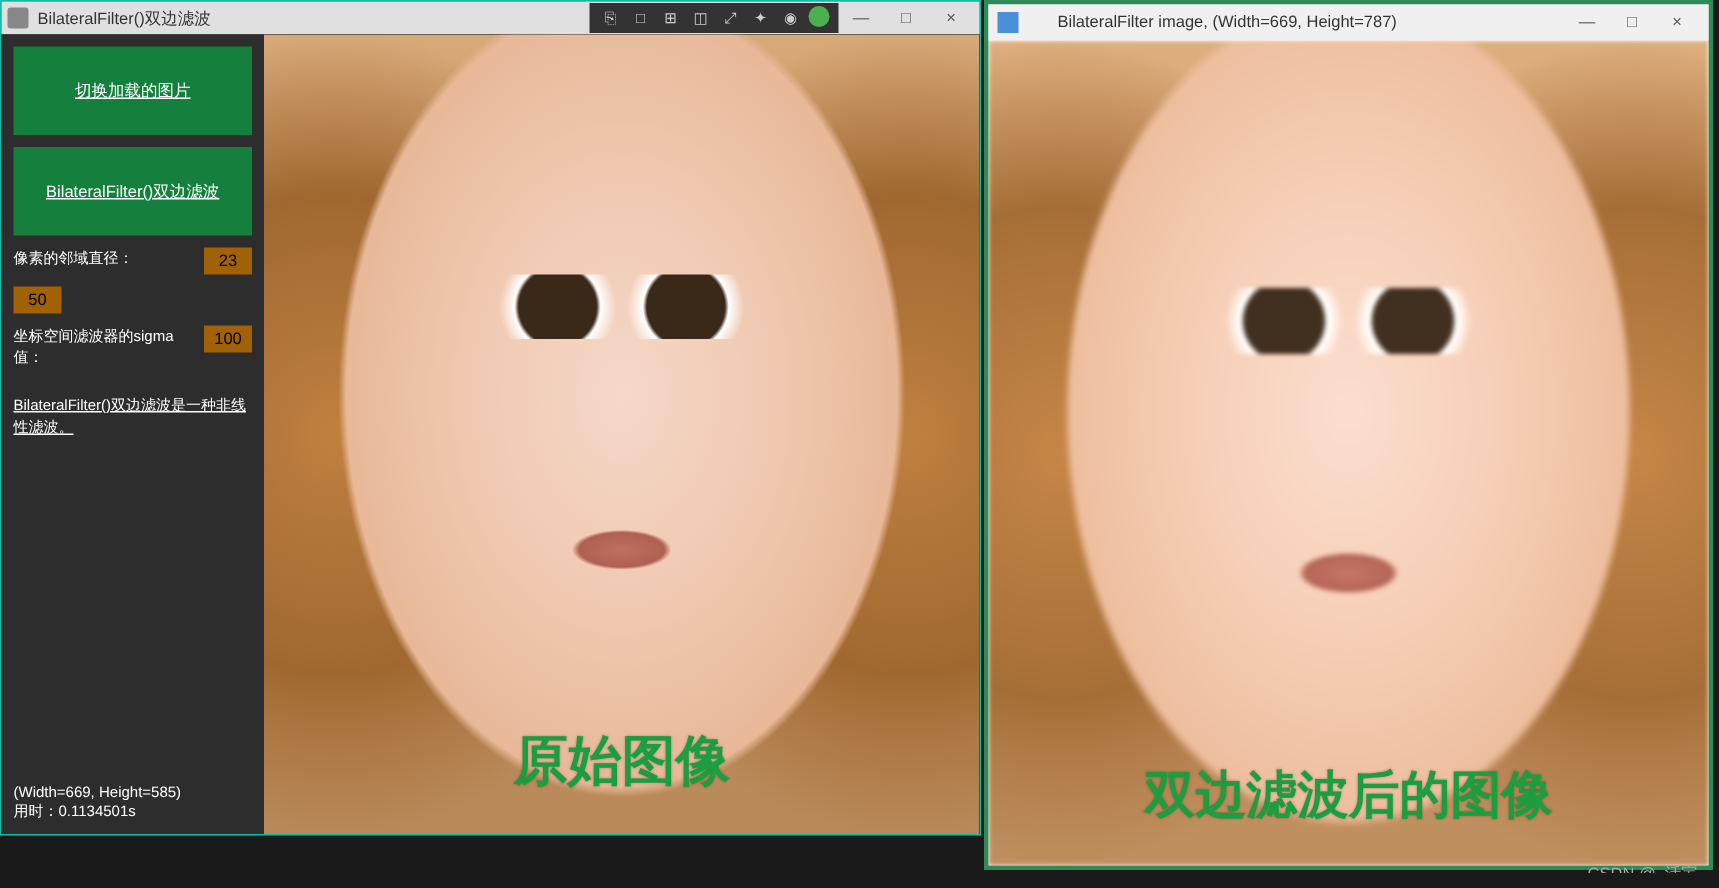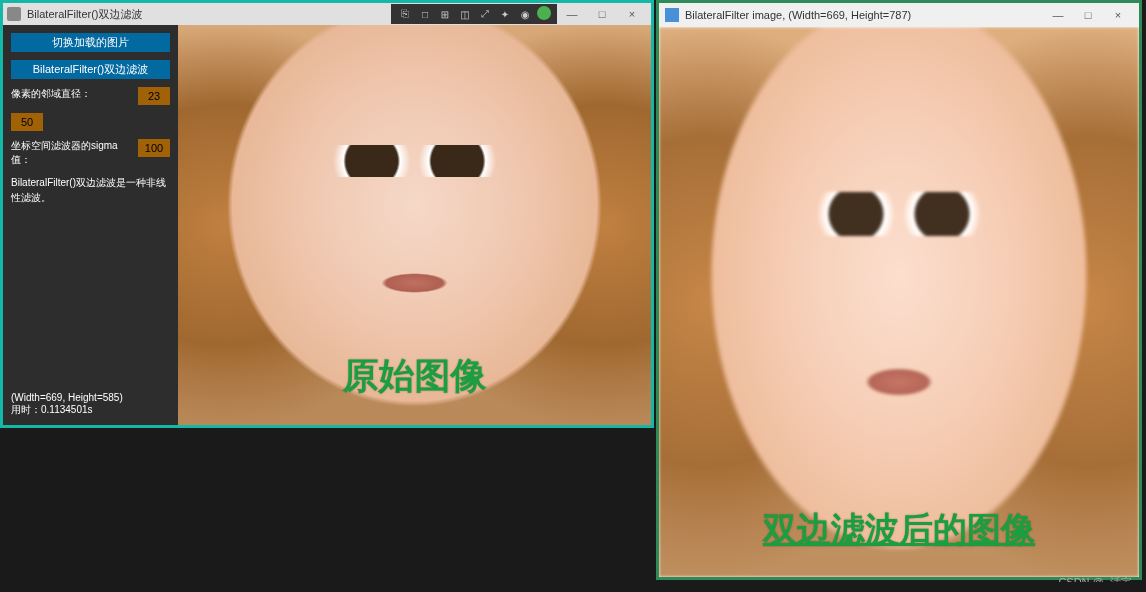--- a/index.html
+++ b/index.html
@@ -9,22 +9,22 @@
       background: #1a1a1a;
       font-family: "Microsoft YaHei", sans-serif;
       font-size: 12px;
       color: #fff;
       overflow: hidden;
       position: relative;
     }
     .container { display: flex; width: 100%; height: 100%; }
     
     .win-left {
-      width: 654px; height: 428px;
-      border: 3px solid #14b8a6;
+      width: 654px; height: 557px;
+      border: 1px solid #14b8a6;
       background: #3a3a3a;
       position: relative;
     }
     .titlebar-l {
       height: 22px;
       background: #e0e0e0;
       display: flex;
       align-items: center;
       color: #333;
       font-size: 11px;
@@ -42,37 +42,38 @@
       width: 175px;
       background: #2d2d2d;
       padding: 8px;
       color: #fff;
       font-size: 11px;
       display: flex;
       flex-direction: column;
       gap: 8px;
     }
     .btn-green {
-      background: #0369a1;
+      background: #15803d;
       color: #fff;
       border: none;
-      padding: 2px 4px;
+      padding: 22px 4px;
       font-size: 11px;
       cursor: pointer;
       text-align: center;
+      text-decoration: underline;
     }
     .param-row { display: flex; align-items: flex-start; gap: 4px; }
     .param-row label { flex: 1; font-size: 10px; }
     .param-row input {
       width: 32px; height: 18px;
       background: #a16207; color: #000;
       border: none; text-align: center;
       font-size: 11px;
     }
-    .desc { font-size: 10px; line-height: 1.5; }
+    .desc { font-size: 10px; margin-top: 10px; line-height: 1.5; text-decoration: underline; }
     .bottom-info { margin-top: auto; font-size: 10px; }
     .image-area-l {
       flex: 1;
       position: relative;
       overflow: hidden;
       background: #2d2d2d;
     }
     
     .win-right {
       width: 486px; height: 580px;
@@ -82,20 +83,21 @@
       margin-left: 2px;
     }
     .titlebar-r {
       height: 24px;
       background: #f0f0f0;
       display: flex;
       align-items: center;
       color: #333;
       font-size: 11px;
       padding: 0 6px;
+      gap: 20px;
     }
     .titlebar-r .icon { width: 14px; height: 14px; background: #4a90d9; margin-right: 6px; }
     .image-area-r {
       width: 100%; height: calc(100% - 24px);
       position: relative; overflow: hidden;
     }
     
     .face {
       position: absolute; inset: 0;
       background:
@@ -118,21 +120,21 @@
     .overlay-label {
       position: absolute;
       bottom: 24px;
       font-size: 36px;
       font-weight: bold;
       color: #1a9e3f;
       text-shadow: 0 0 2px rgba(0,0,0,0.3);
       white-space: nowrap;
     }
     .ol-left { left: 50%; transform: translateX(-50%); }
-    .ol-right { left: 50%; transform: translateX(-50%); font-size: 34px; text-decoration: underline; }
+    .ol-right { left: 50%; transform: translateX(-50%); font-size: 34px; }
     .watermark {
       position: absolute; right: 8px; bottom: 2px;
       color: #aaa; font-size: 11px;
     }
     .dbg-strip {
       position: absolute; left: 0; right: 0; bottom: 0; height: 10px;
       font-size: 8px; color: #888; background: #1a1a1a;
       white-space: nowrap; overflow: hidden;
     }
   </style>

